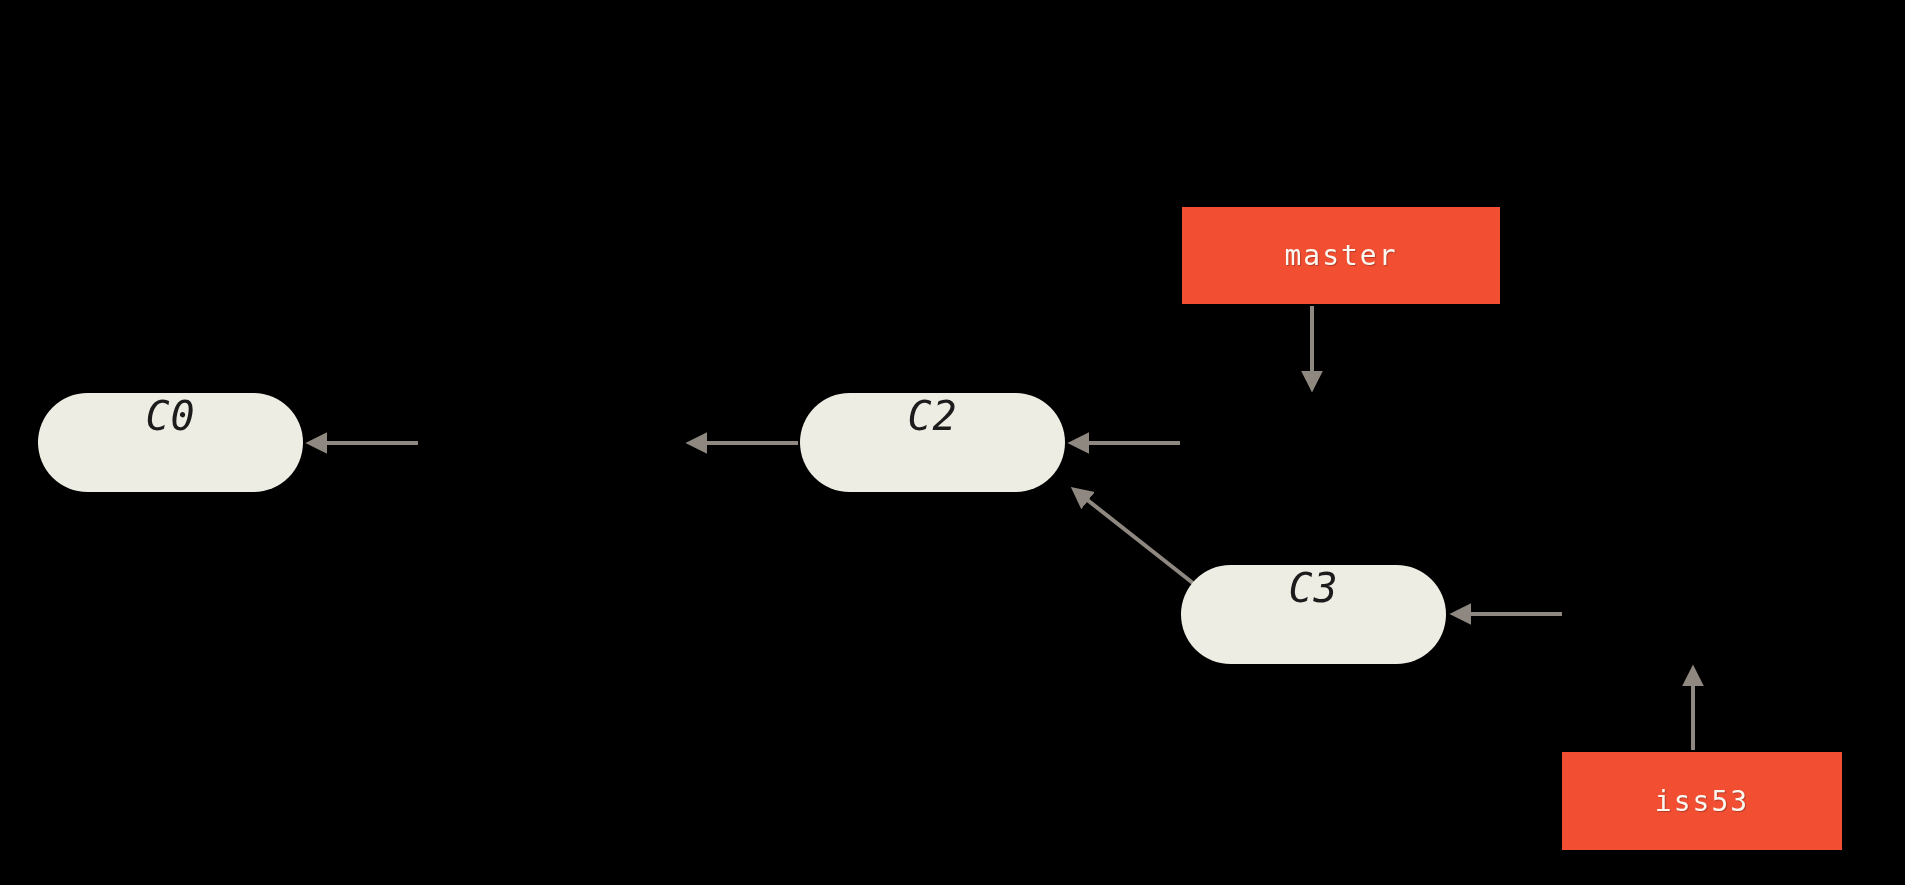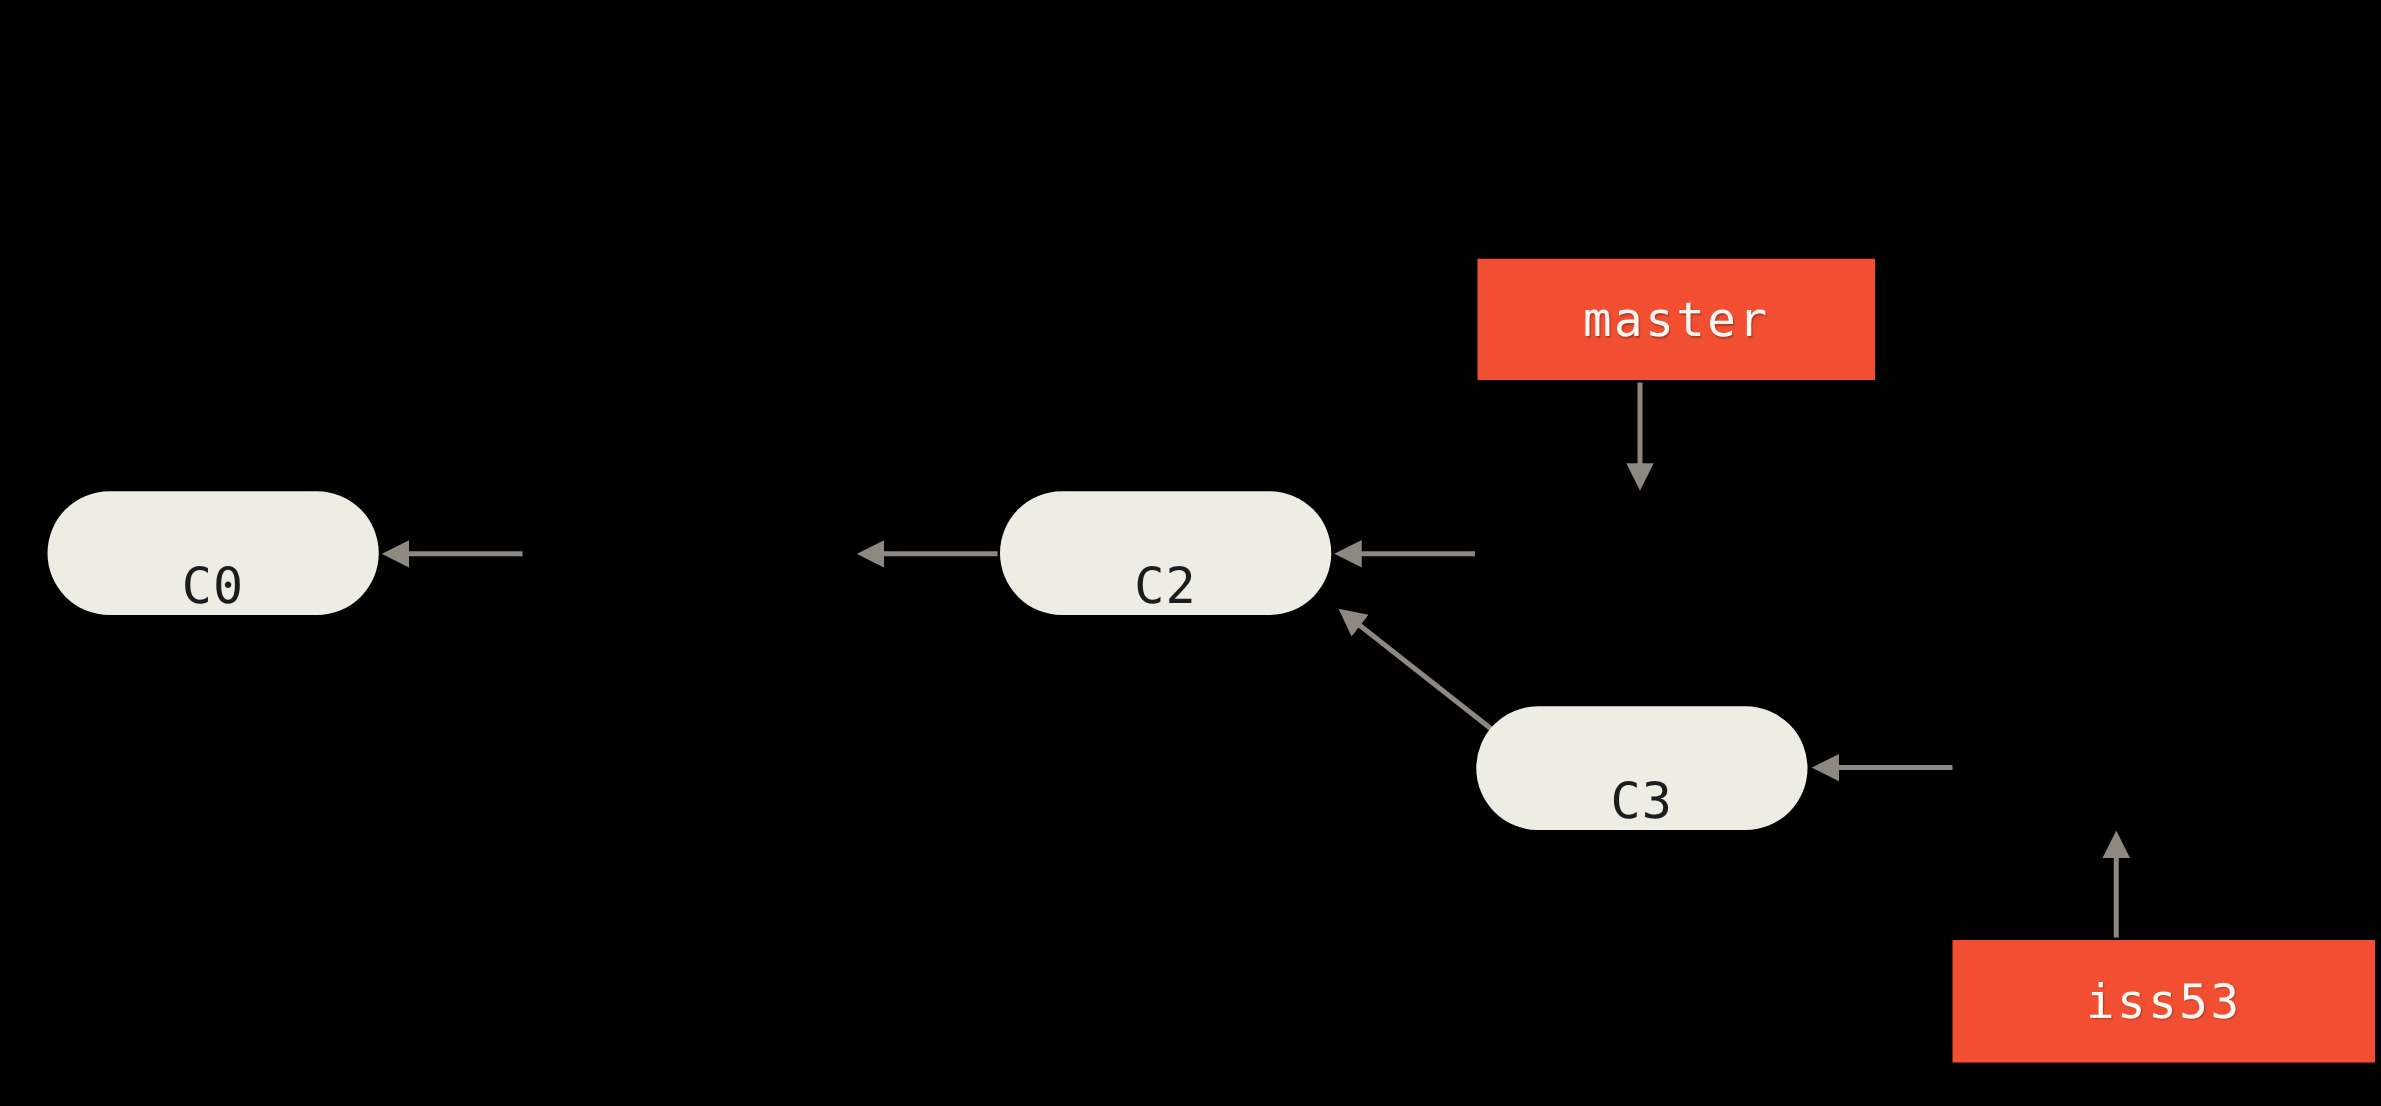--- a/index.html
+++ b/index.html
@@ -19,31 +19,32 @@
     font-family:"DejaVu Sans Mono", monospace;
   }
   .edges{position:absolute;left:0;top:0;}
   .edges line{stroke:var(--arrow);stroke-width:4;}
   .arrow-head{fill:var(--arrow);}
   .commit{
     position:absolute;
     width:265px;height:99px;
     background:var(--commit_fill);
     border-radius:50px;
-    display:flex;align-items:flex-end;justify-content:center;
+    display:flex;align-items:flex-start;justify-content:center;
     color:var(--commit_text);
     font-size:40px;
     letter-spacing:1px;
+    font-style:italic;
   }
   .branch{
     position:absolute;
     background:var(--branch_fill);
     display:flex;align-items:center;justify-content:center;
     color:var(--branch_text);
-    font-size:38px;
+    font-size:28px;
     letter-spacing:2px;
     text-shadow:1px 1px 1px rgba(0,0,0,0.25);
   }
 </style>
 </head>
 <body>
 
 <div class="canvas">
 
   <svg class="edges" width="1905" height="885" viewBox="0 0 1905 885">
@@ -73,17 +74,17 @@
 
   <div class="commit" style="left:1181px;top:565px">
     <span>C3</span>
   </div>
 
 
   <div class="branch" style="left:1182px;top:207px;width:318px;height:97px">
     <span>master</span>
   </div>
 
-  <div class="branch" style="left:1562px;top:752px;width:338px;height:98px">
+  <div class="branch" style="left:1562px;top:752px;width:280px;height:98px">
     <span>iss53</span>
   </div>
 
 </div>
 
 </body></html>

